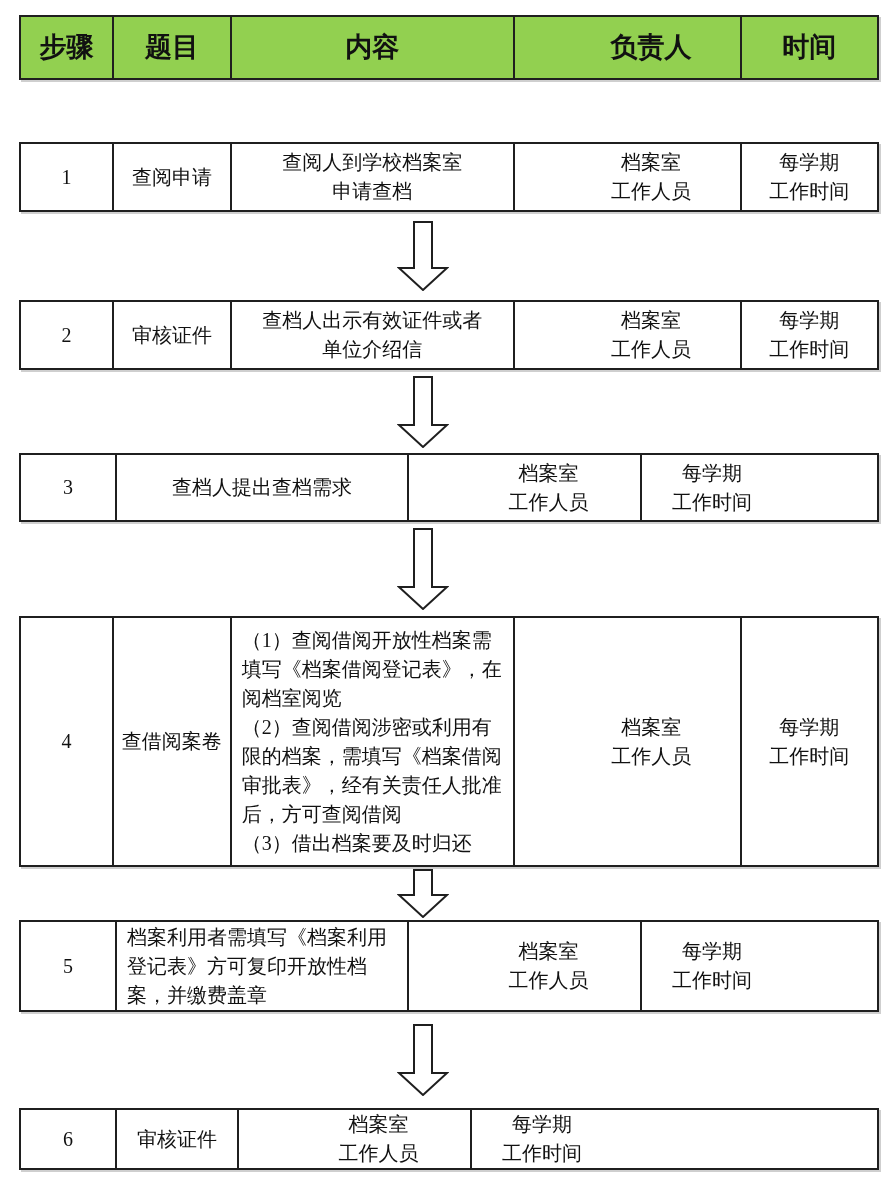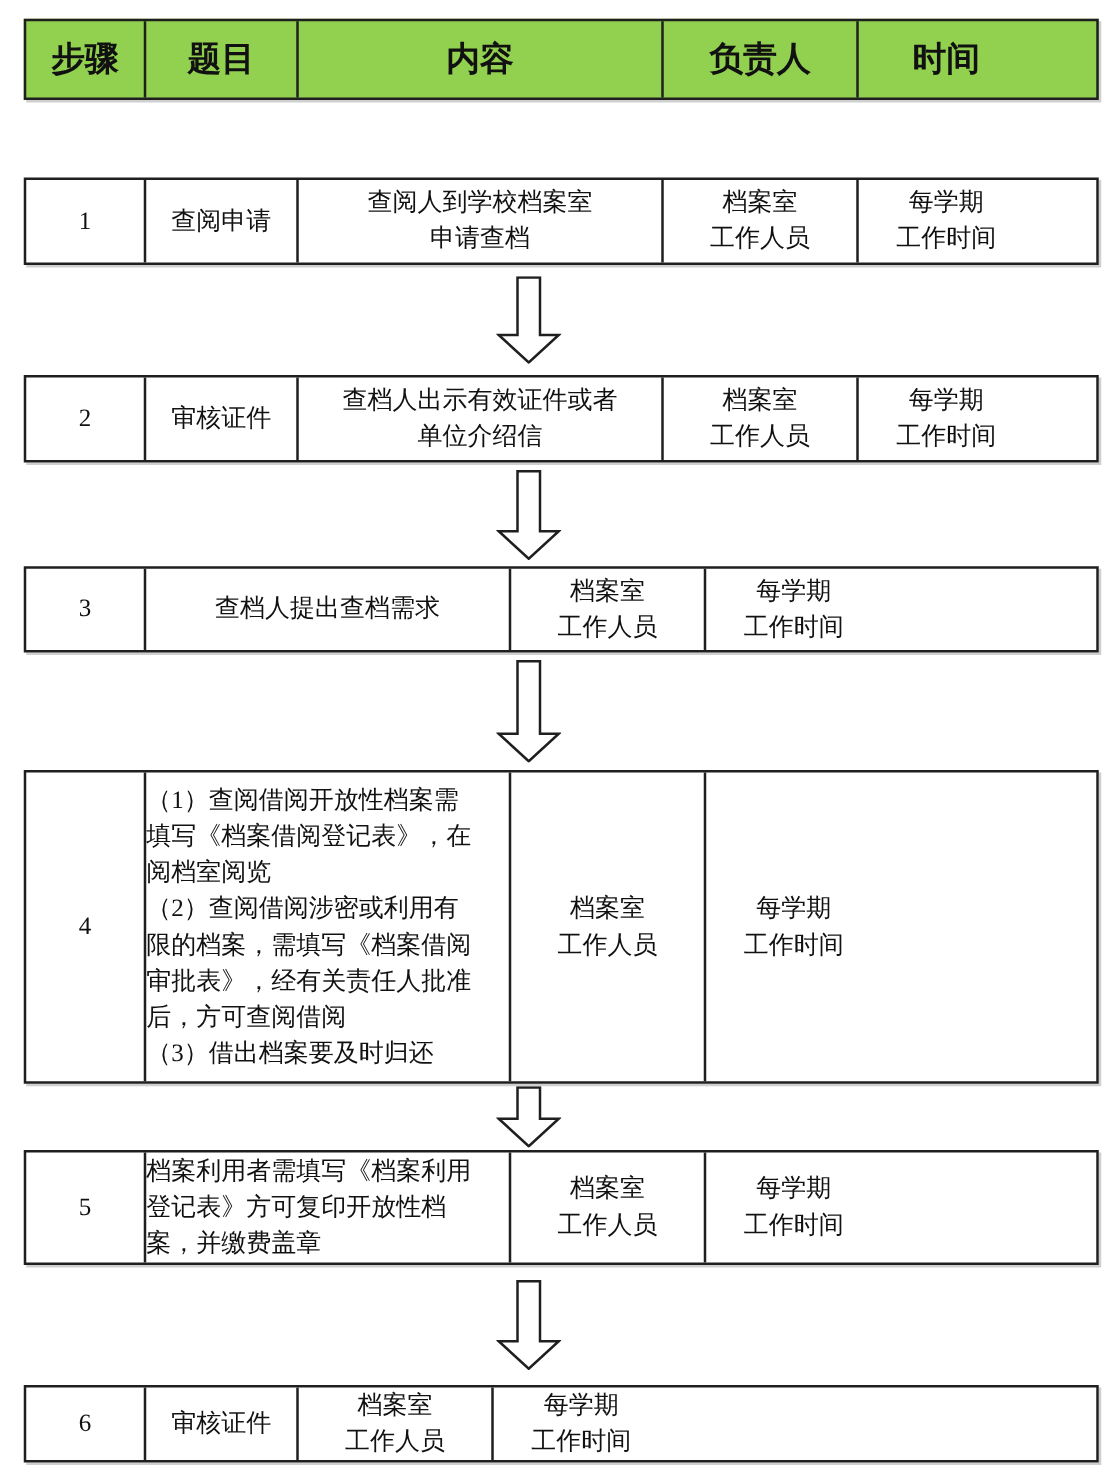--- a/index.html
+++ b/index.html
@@ -23,23 +23,23 @@
     display:flex;align-items:center;justify-content:center;
     box-sizing:border-box;border-right:2px solid #1f1f1f;
     text-align:center;white-space:pre-line;
     font-size:20px;line-height:1.45;
   }
   .header .cell{font-size:27px;line-height:1;}
   .cell:last-child{border-right:none;}
   .c1{width:96px;}
   .c2{width:122px;}
   .c3{width:292px;}
-  .c4{width:156px;}
+  .c4{width:185px;margin-left:48px;}
   .c5{width:140px;}
-  .cell.left{justify-content:flex-start;text-align:left;padding:2px 0;}
+  .cell.left{justify-content:flex-start;text-align:left;padding:2px 10px;}
   .r1{height:70px;} .r2{height:70px;} .r3{height:69px;}
   .r4{height:251px;} .r5{height:92px;} .r6{height:62px;}
   .gap{position:relative;width:860px;}
   .g0{height:62px;} .g1{height:88px;} .g2{height:83px;}
   .g3{height:94px;} .g4{height:53px;} .g5{height:96px;}
   .arrow{position:absolute;left:378px;}
   .a1{top:9px;} .a2{top:6px;} .a3{top:6px;} .a4{top:2px;} .a5{top:12px;}
   svg{display:block;}
 </style>
 </head>
@@ -107,20 +107,21 @@
   <div class="gap g3">
     <span class="arrow a3">
       <svg width="52" height="82" viewBox="0 0 52 82">
         <polygon points="17,1 35,1 35,59 50,59 26,81 2,59 17,59" fill="#ffffff" stroke="#1f1f1f" stroke-width="2"></polygon>
       </svg>
     </span>
   </div>
 
   <div class="trow r4">
     <div class="cell c1">4</div>
+    <div class="cell c2">查借阅案卷</div>
     <div class="cell c3 left">（1）查阅借阅开放性档案需
 填写《档案借阅登记表》，在
 阅档室阅览
 （2）查阅借阅涉密或利用有
 限的档案，需填写《档案借阅
 审批表》，经有关责任人批准
 后，方可查阅借阅
 （3）借出档案要及时归还</div>
     <div class="cell c4">档案室
 工作人员</div>

